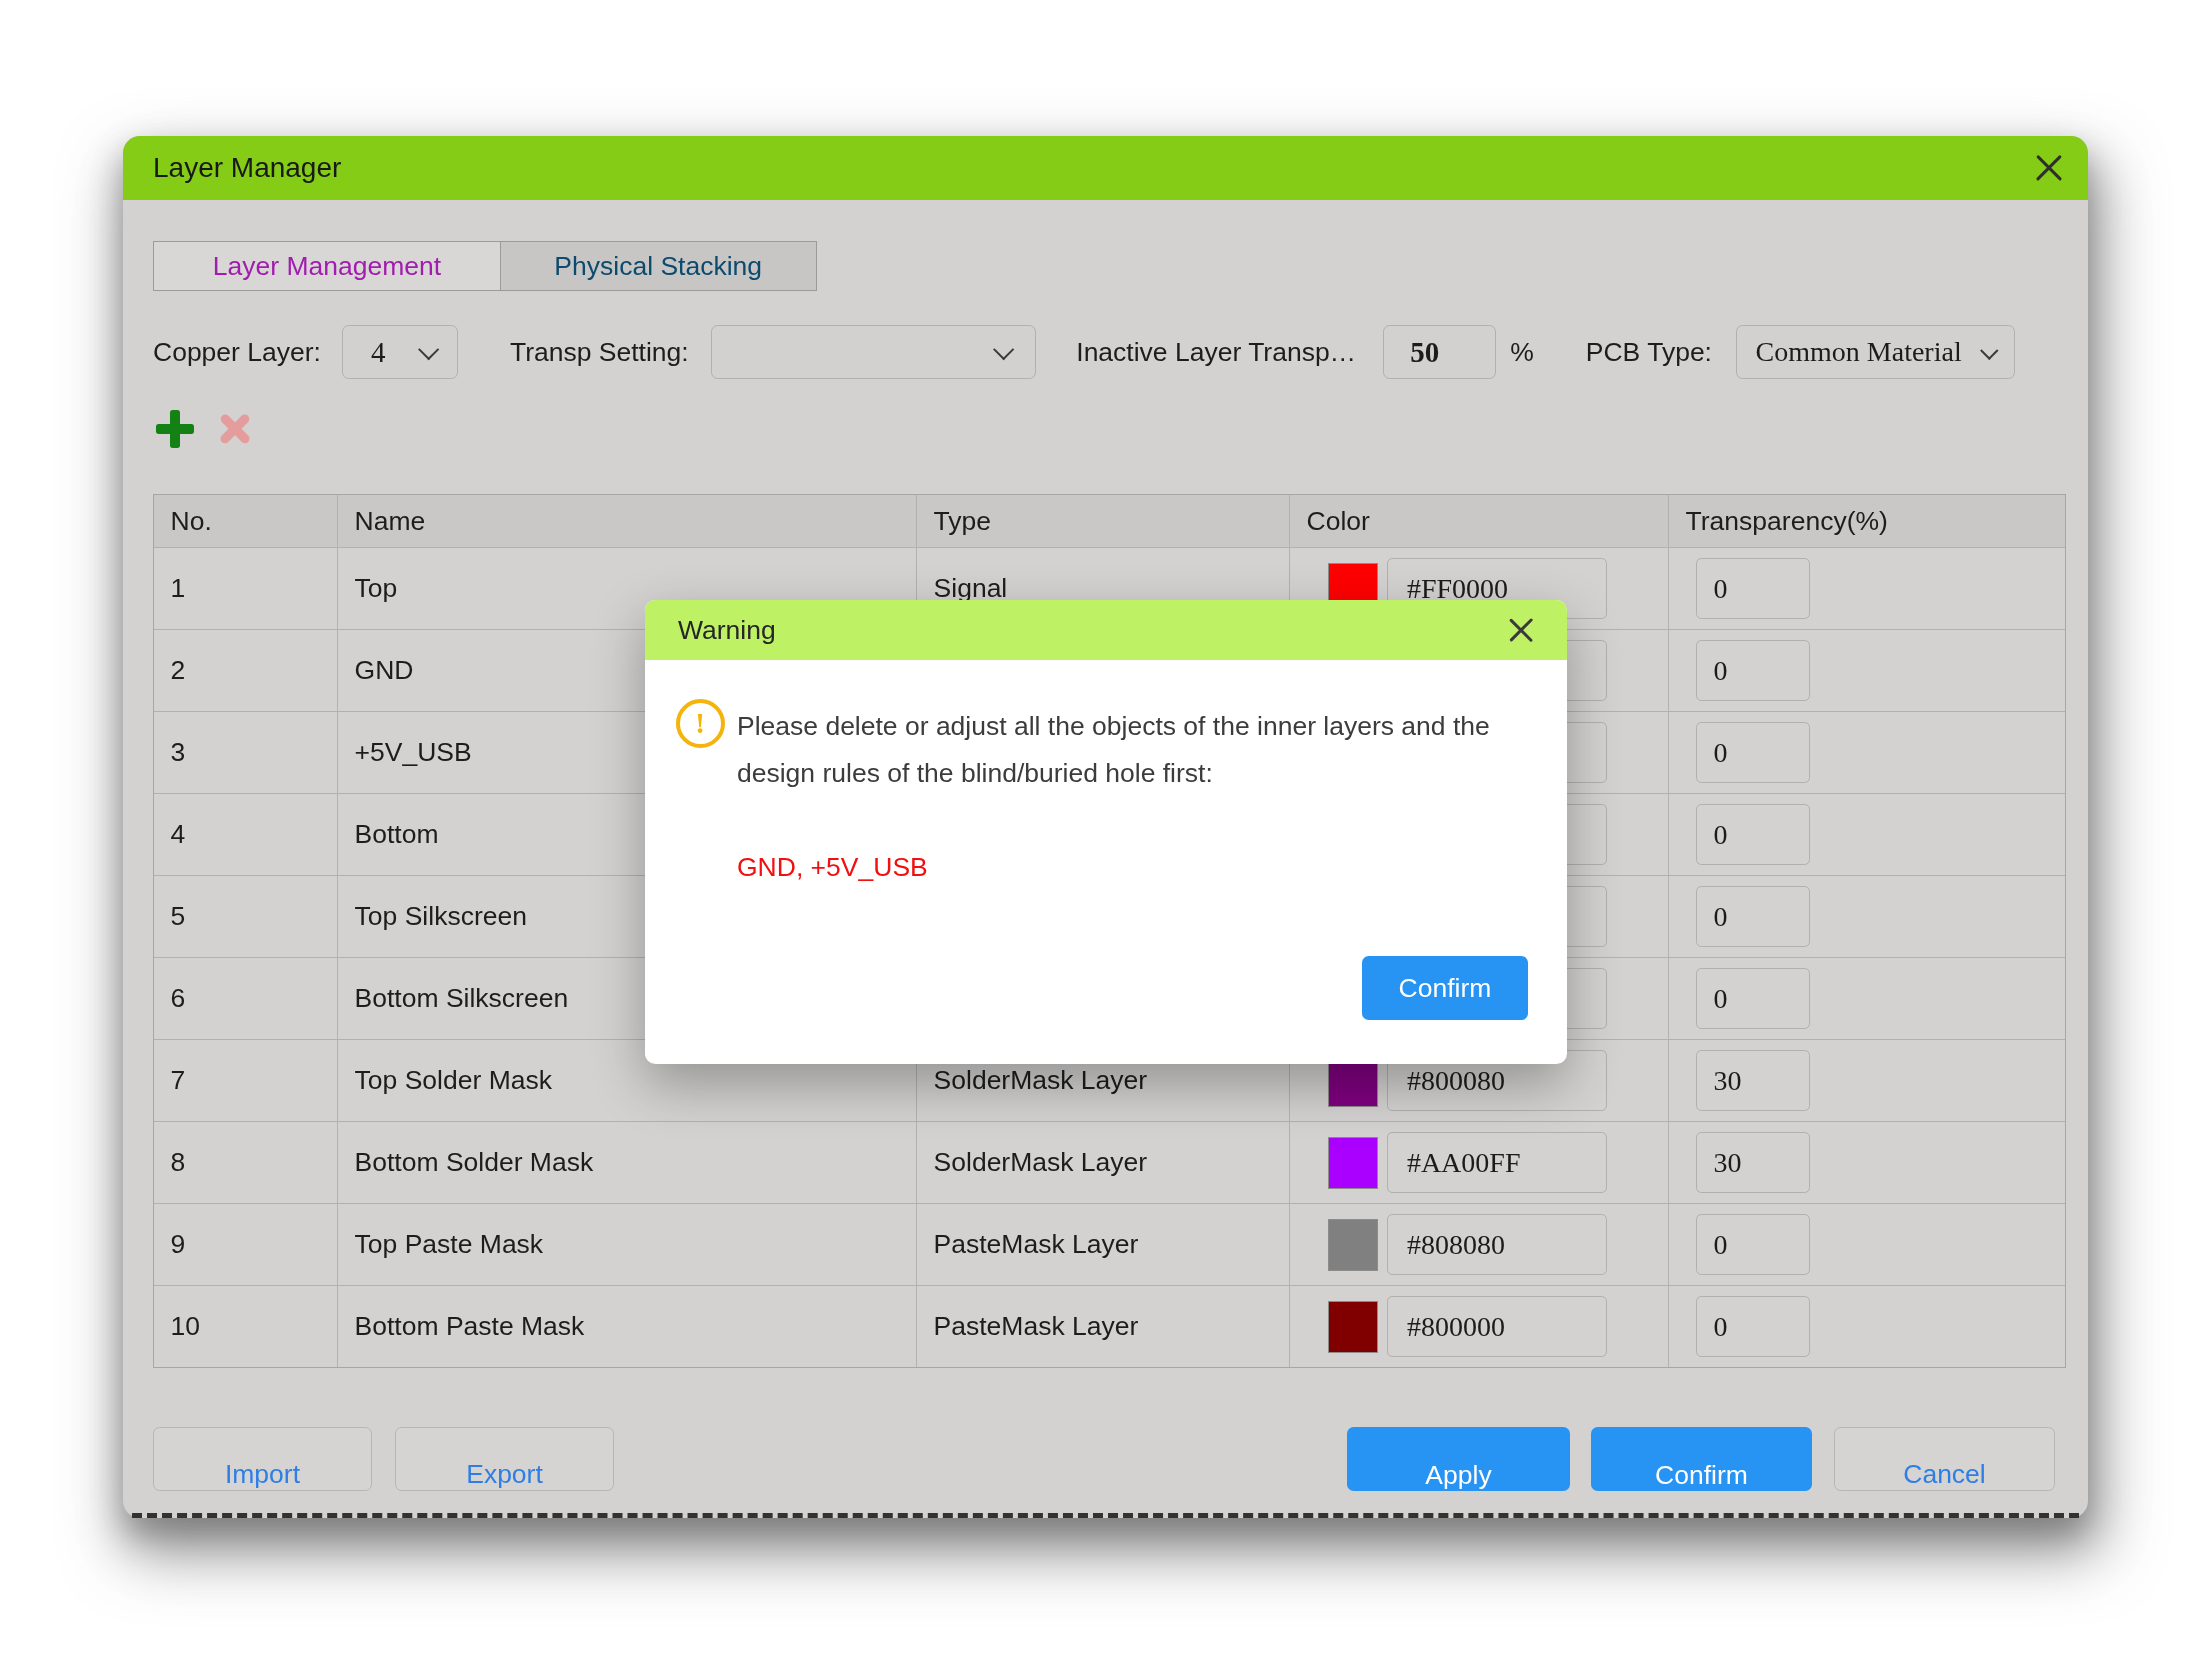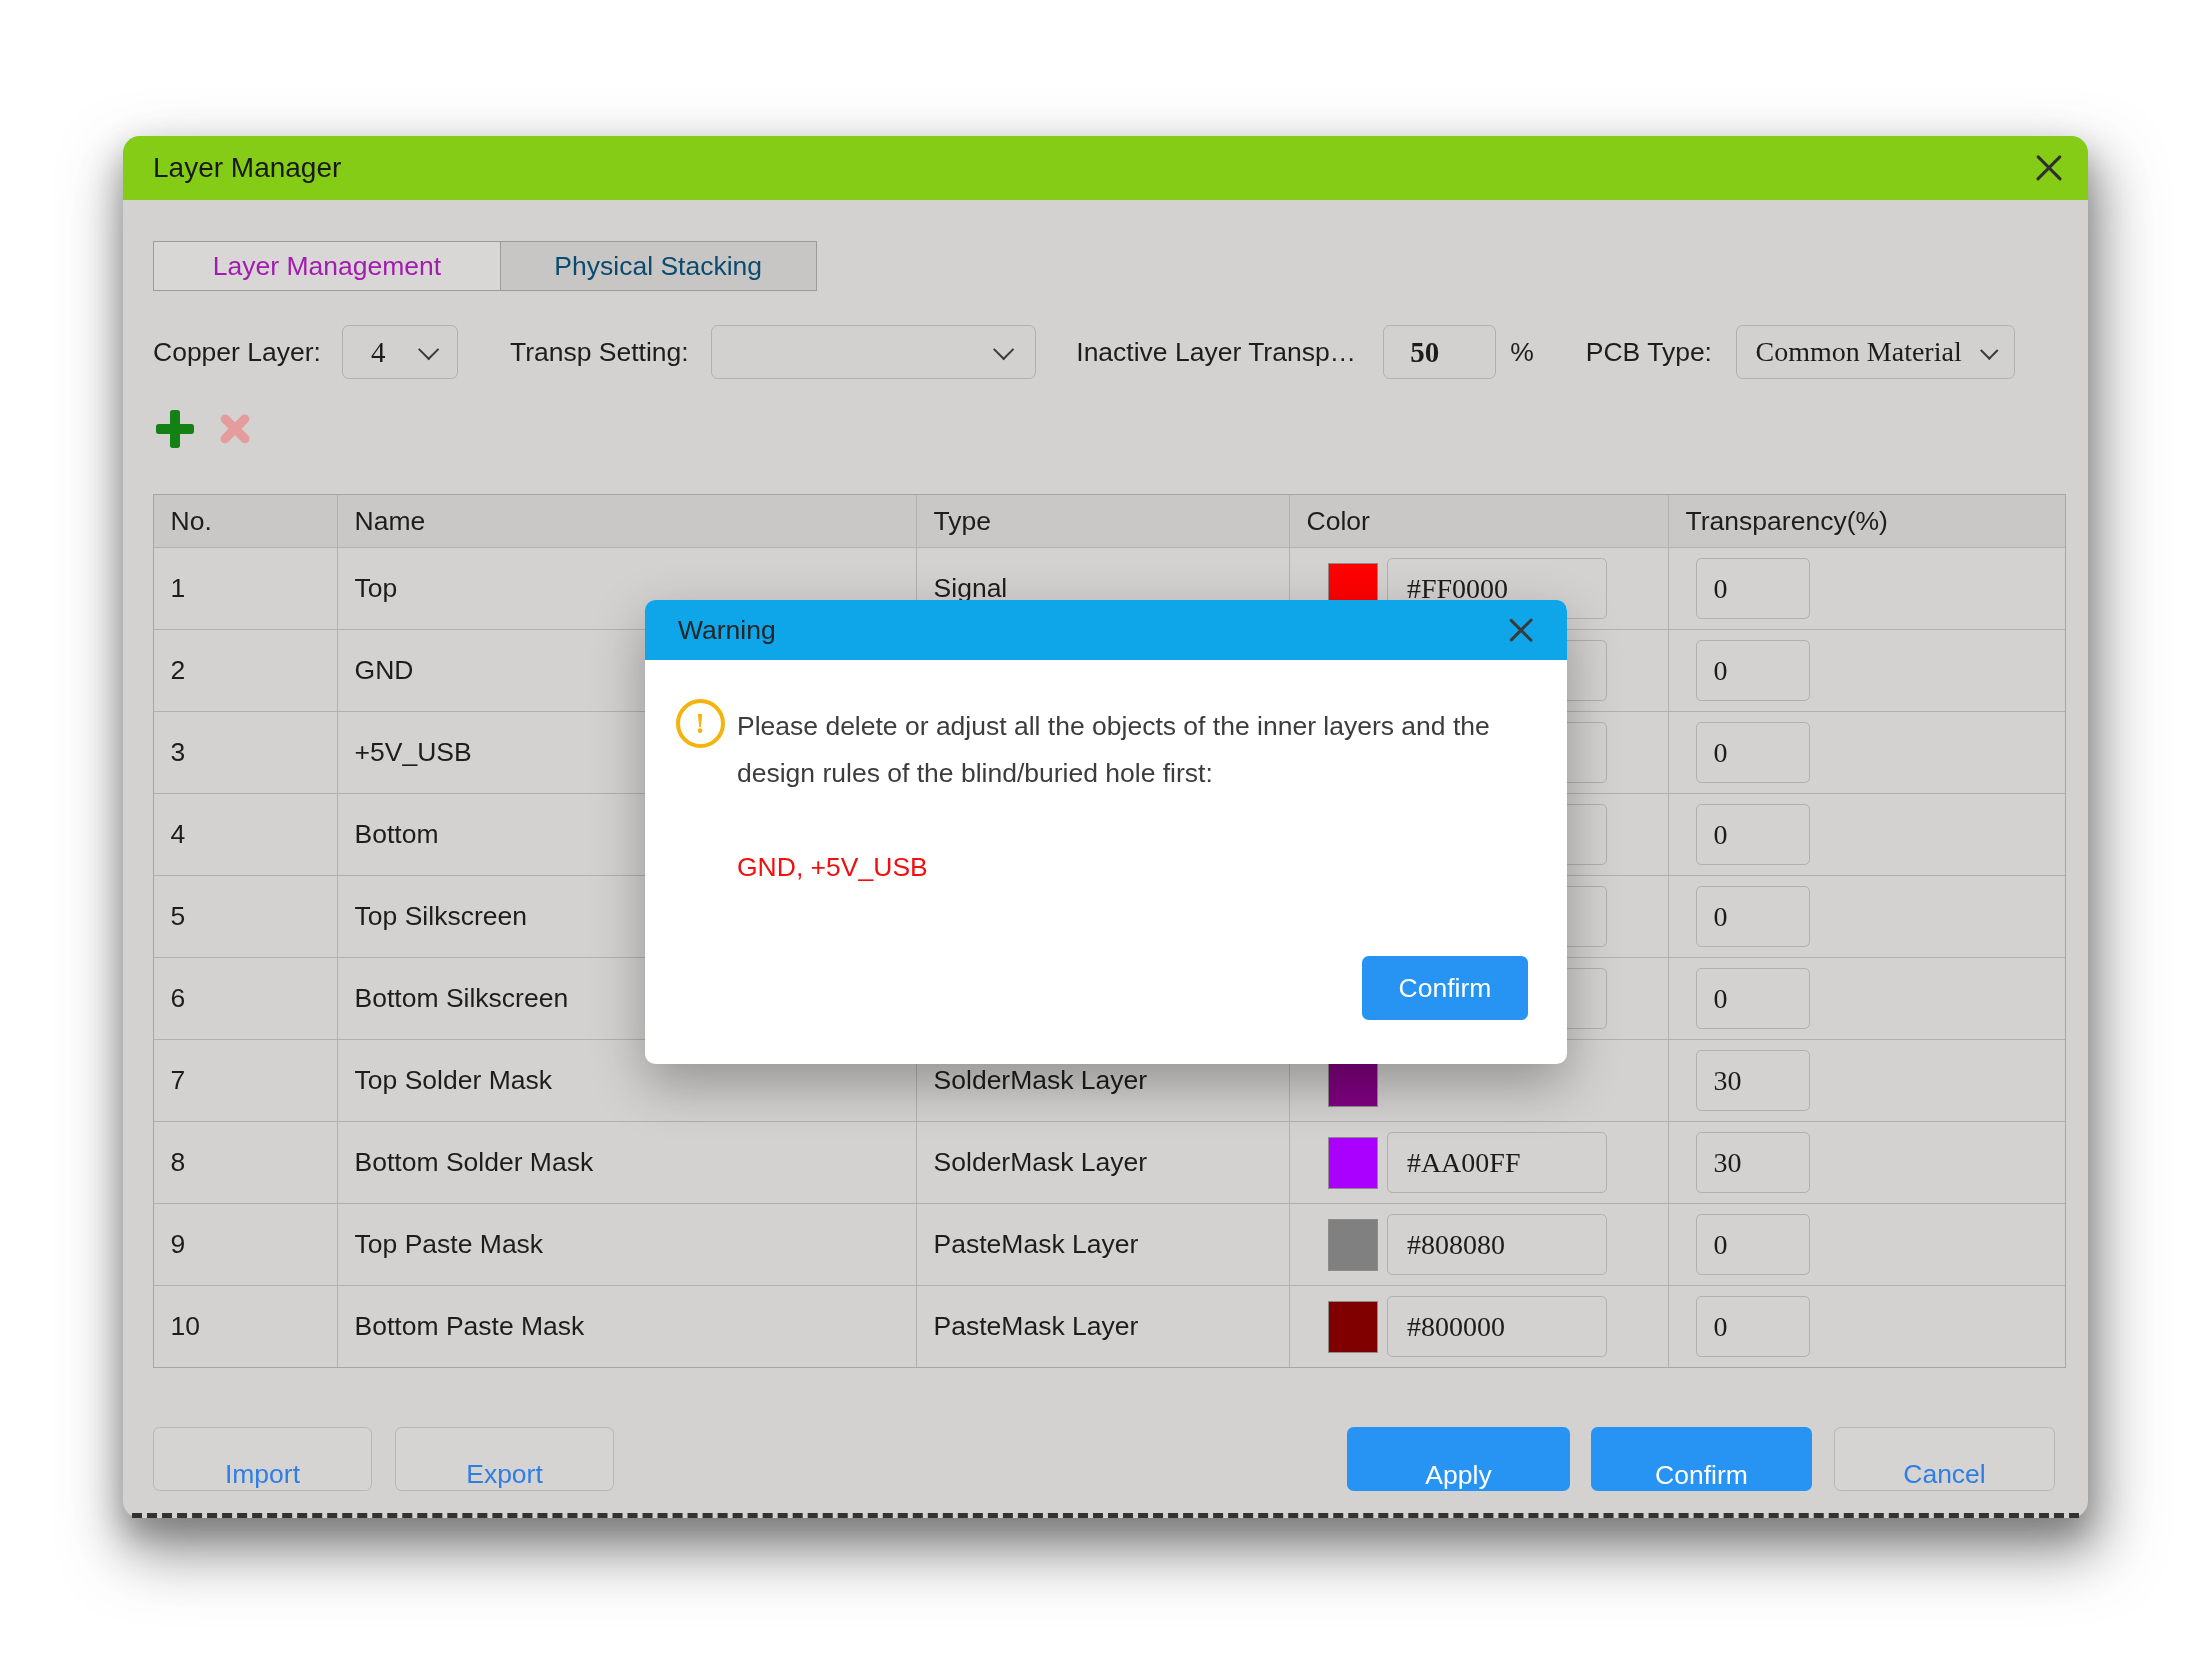--- a/index.html
+++ b/index.html
@@ -73,21 +73,21 @@
 
   
   .footer-btn{position:absolute;top:1291px;height:64px;border-radius:6.6px;box-sizing:border-box;
           display:flex;align-items:flex-end;justify-content:center;font-size:26.5px;cursor:pointer;}
   .ghost{background:#d5d4d3;border:1.3px solid #b7b6b5;color:#2e7ee4;}
   .solid{background:#2794f4;color:#ffffff;border:none;}
 
   
   .dialog{position:absolute;left:645px;top:600px;width:922px;height:464px;background:#ffffff;
           border-radius:10.6px;z-index:5;box-shadow:0 20px 53px rgba(0,0,0,.30);}
-  .dlg-head{position:absolute;left:0;top:0;right:0;height:60px;background:#0ea5e9;
+  .dlg-head{position:absolute;left:0;top:0;right:0;height:60px;background:#bef264;
           border-radius:10.6px 10.6px 0 0;display:flex;align-items:center;}
   .dlg-title{margin-left:33px;font-size:26.5px;color:#262626;}
   .dlg-close{position:absolute;right:32px;top:16px;width:28px;height:28px;cursor:pointer;}
   .dlg-close .xicon::before,.dlg-close .xicon::after{width:30.5px;height:2.7px;background:#3a3a3a;}
   .warn-ico{position:absolute;left:30.5px;top:99px;width:49px;height:49px;border:4px solid #f5b40c;
           border-radius:50%;box-sizing:border-box;display:flex;align-items:center;justify-content:center;
           color:#f5b40c;font-size:29px;font-weight:bold;font-family:"Liberation Serif",serif;}
   .dlg-msg{position:absolute;left:92px;top:103px;width:822px;font-size:26.5px;line-height:47px;color:#3c3c3c;}
   .dlg-red{position:absolute;left:92px;top:244px;font-size:26.5px;line-height:47px;color:#f01010;}
   .dlg-confirm{position:absolute;left:717px;top:356px;width:166px;height:64px;background:#2794f4;
@@ -231,20 +231,21 @@
       <span class="trbox">0</span>
     </div>
   </div>
 
   <div class="trow tdata">
     <div>7</div>
     <div>Top Solder Mask</div>
     <div>SolderMask Layer</div>
     <div class="cell-color">
       <span class="swatch" style="background: rgb(128, 0, 128);"></span>
+      <span class="hexbox">#800080</span>
     </div>
     <div class="cell-tr">
       <span class="trbox">30</span>
     </div>
   </div>
 
   <div class="trow tdata">
     <div>8</div>
     <div>Bottom Solder Mask</div>
     <div>SolderMask Layer</div>

